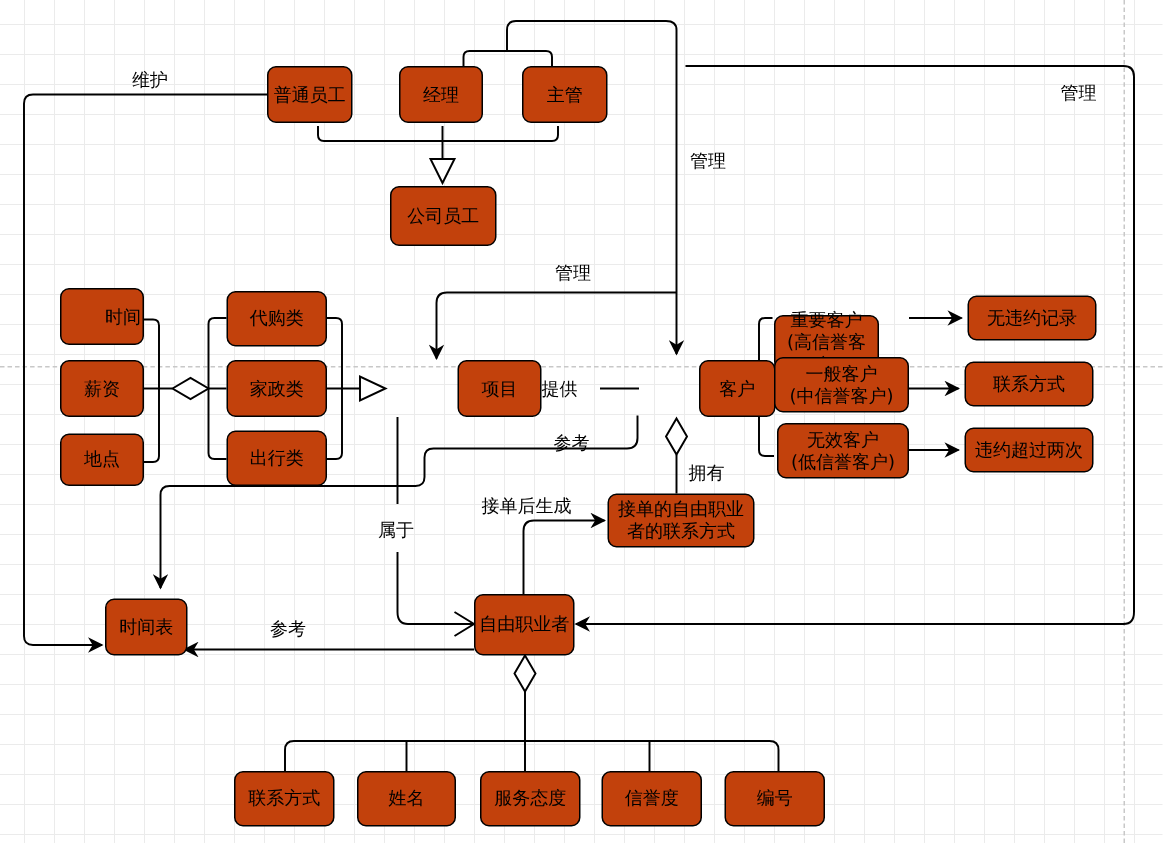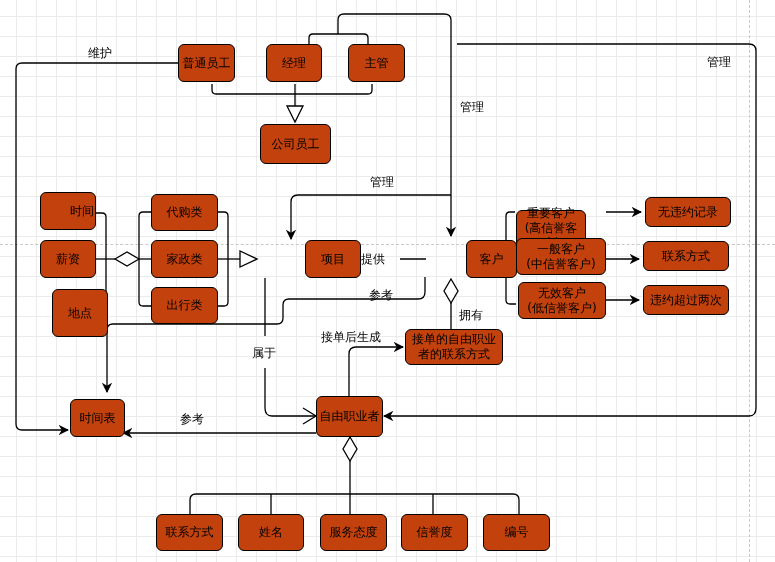--- a/index.html
+++ b/index.html
@@ -93,21 +93,21 @@
   </g>
 </svg>
 
 <div class="node" style="left:178px;top:44px;width:57px;height:38px;">普通员工</div>
 <div class="node" style="left:266px;top:44px;width:56px;height:38px;">经理</div>
 <div class="node" style="left:348px;top:44px;width:57px;height:38px;">主管</div>
 <div class="node" style="left:260px;top:124px;width:71px;height:40px;">公司员工</div>
 
 <div class="node" style="left:40px;top:192px;width:56px;height:38px;padding-left:28px;">时间</div>
 <div class="node" style="left:40px;top:240px;width:56px;height:38px;">薪资</div>
-<div class="node" style="left:52px;top:289px;width:56px;height:48px;">地点</div>
+<div class="node" style="left:40px;top:289px;width:56px;height:35px;">地点</div>
 
 <div class="node" style="left:151px;top:194px;width:67px;height:37px;">代购类</div>
 <div class="node" style="left:151px;top:240px;width:67px;height:38px;">家政类</div>
 <div class="node" style="left:151px;top:287px;width:67px;height:37px;">出行类</div>
 
 <div class="node" style="left:257px;top:240px;width:56px;height:38px;margin-left:48px;">项目</div>
 <div class="node" style="left:426px;top:240px;width:51px;height:38px;margin-left:40px;">客户</div>
 
 <div class="node" style="left:516px;top:194px;width:70px;height:37px;margin-top:16px;">重要客户
 (高信誉客户)</div>

